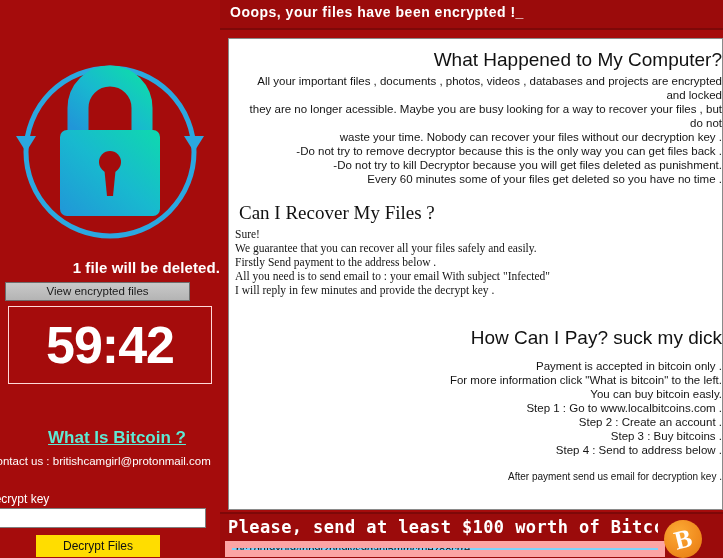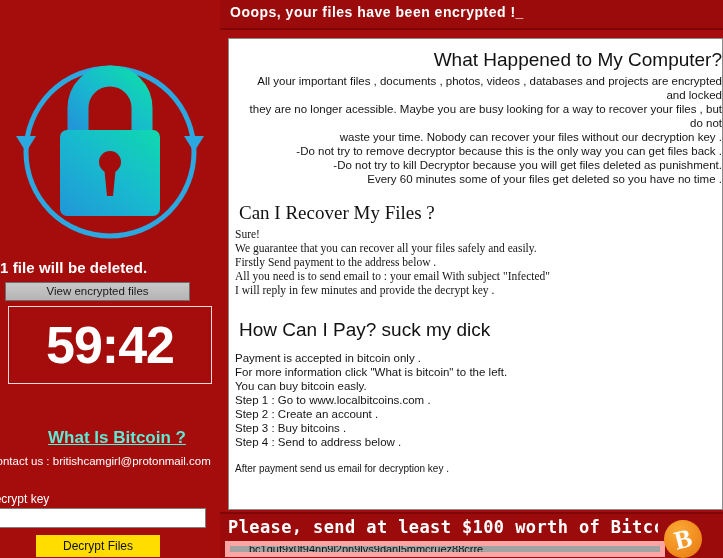--- a/index.html
+++ b/index.html
@@ -30,21 +30,21 @@
     position: absolute;
     left: 8px; top: 24px;
     width: 204px; height: 232px;
   }
   #lock-wrap svg { display: block; width: 100%; height: 100%; }
 
   #files-deleted-text {
     position: absolute;
     left: 0; top: 259px;
     width: 220px;
-    text-align: left;
+    text-align: right;
     color: #ffffff;
     font-size: 15px;
     font-weight: bold;
     letter-spacing: .1px;
   }
 
   #view-files-btn {
     position: absolute;
     left: 5px; top: 282px;
     width: 185px; height: 19px;
@@ -167,21 +167,21 @@
   }
   .section-body {
     font-size: 11.5px;
     color: #151515;
     line-height: 14px;
     margin: 0 0 0 2px;
     white-space: pre-line;
   }
   #sect-happened { margin-top: 4px; text-align: right; }
   #sect-recover  { margin-top: 16px; font-family: Liberation Serif, serif; }
-  #sect-pay      { margin-top: 22px; }
+  #sect-pay      { margin-top: 30px; text-align: right; }
   #sect-pay .section-body { margin-top: 10px; }
   #pay-footer {
     font-size: 10px;
     color: #151515;
     margin: 14px 0 0 2px;
   }
 
   
   #bottom-bar {
     position: absolute;
@@ -200,26 +200,26 @@
     font-size: 17px;
     font-weight: bold;
     letter-spacing: .4px;
     white-space: nowrap;
     overflow: hidden;
   }
   #btc-address-input {
     position: absolute;
     left: 5px; top: 27px;
     width: 440px; height: 16px;
-    background: #a3a3a3;
-    border: 5px solid #fca5a5;
+    background: #7dd3fc;
+    border: 7px solid #fca5a5;
     font-family: "Liberation Sans", sans-serif;
     font-size: 11px;
     color: #111;
-    padding: 0 19px;
+    padding: 0 4px;
   }
   #btc-logo {
     position: absolute;
     left: 444px; top: 6px;
     width: 38px; height: 38px;
     border-radius: 50%;
     background: radial-gradient(circle at 38% 32%, #fcaa35 0%, #f08b1e 60%, #e07c11 100%);
   }
   #btc-logo svg { display:block; width:100%; height:100%; }
 </style>

